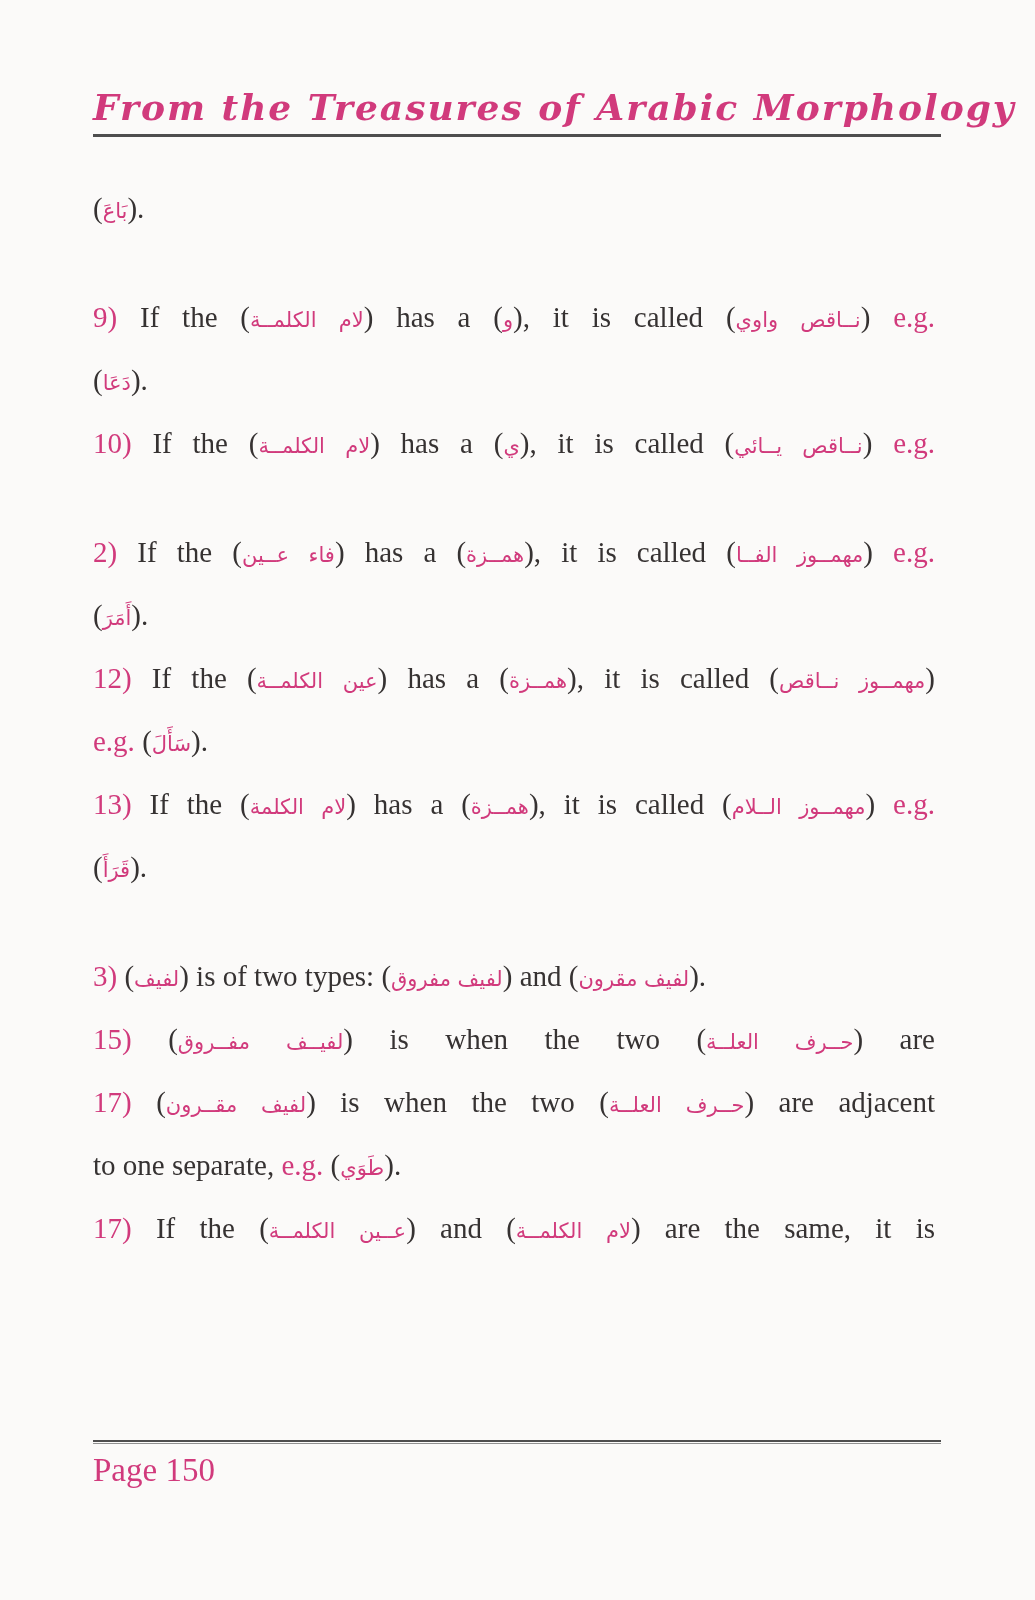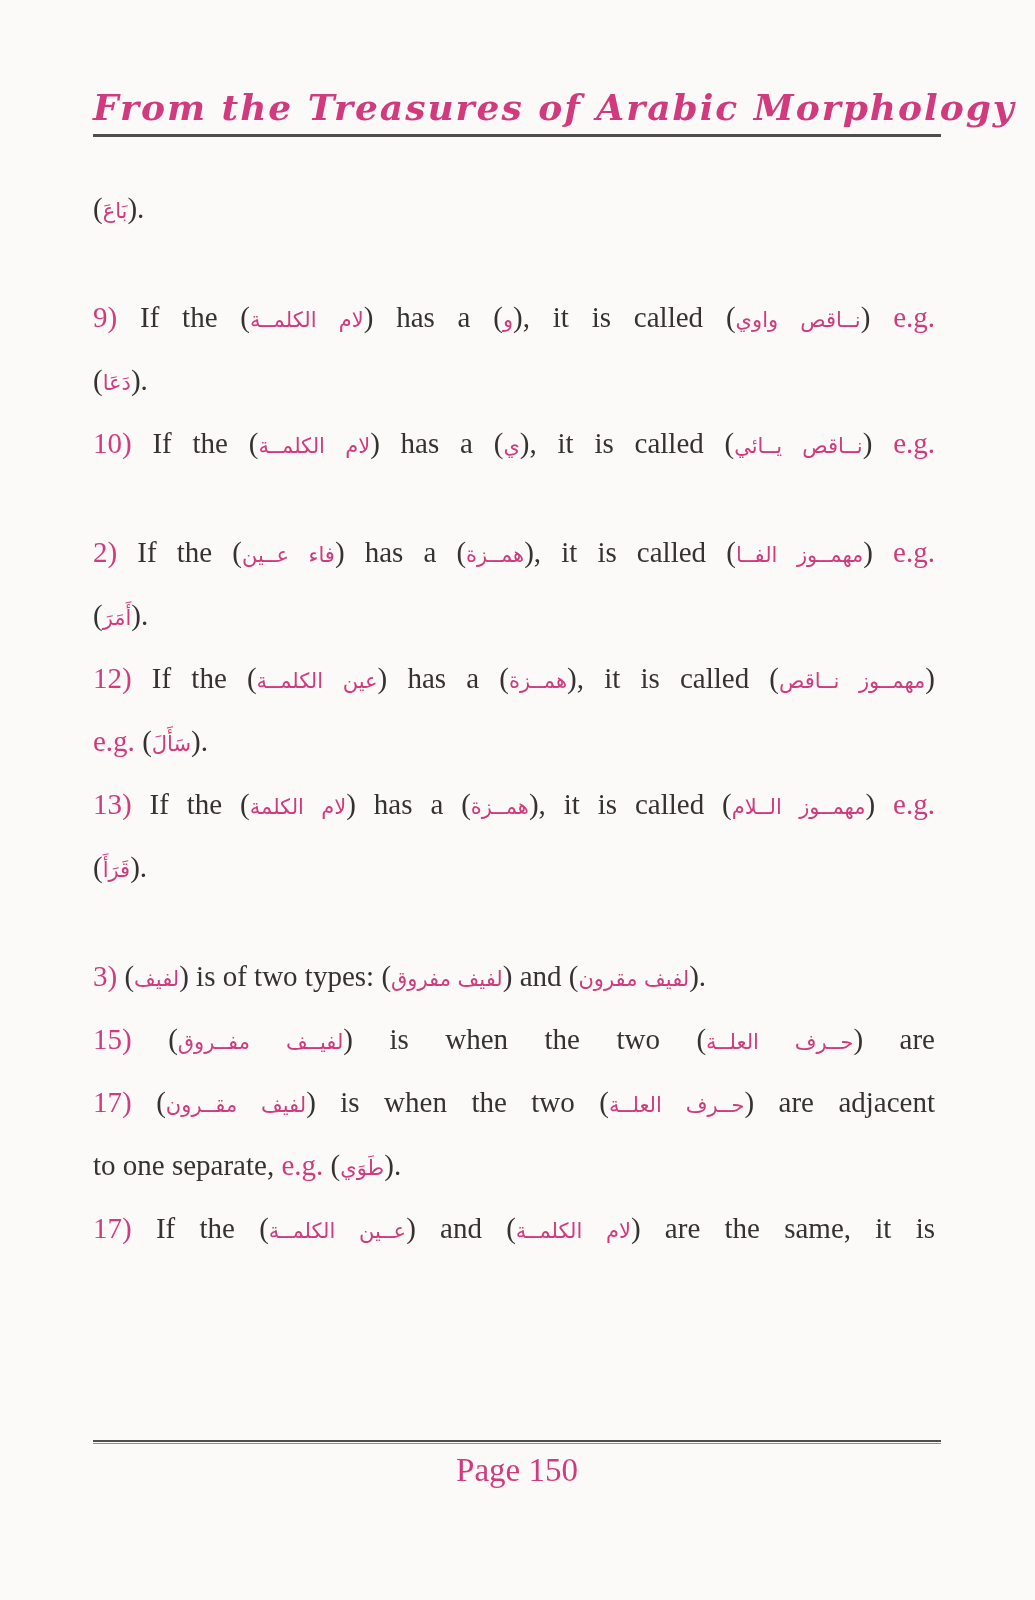--- a/index.html
+++ b/index.html
@@ -67,21 +67,20 @@
     color: var(--accent);
     font-family: "DejaVu Sans", sans-serif;
     font-size: 21px;
   }
   
   .footer {
     position: absolute;
     top: 1440px;
     left: 93px;
     right: 94px;
-    text-align: center;
   }
   .footer-rule {
     height: 4px;
     border-top: 2px solid var(--rule);
     border-bottom: 1px solid #919191;
   }
   .footer-label {
     margin-top: 8px;
     font-size: 33px;
     color: var(--accent);

